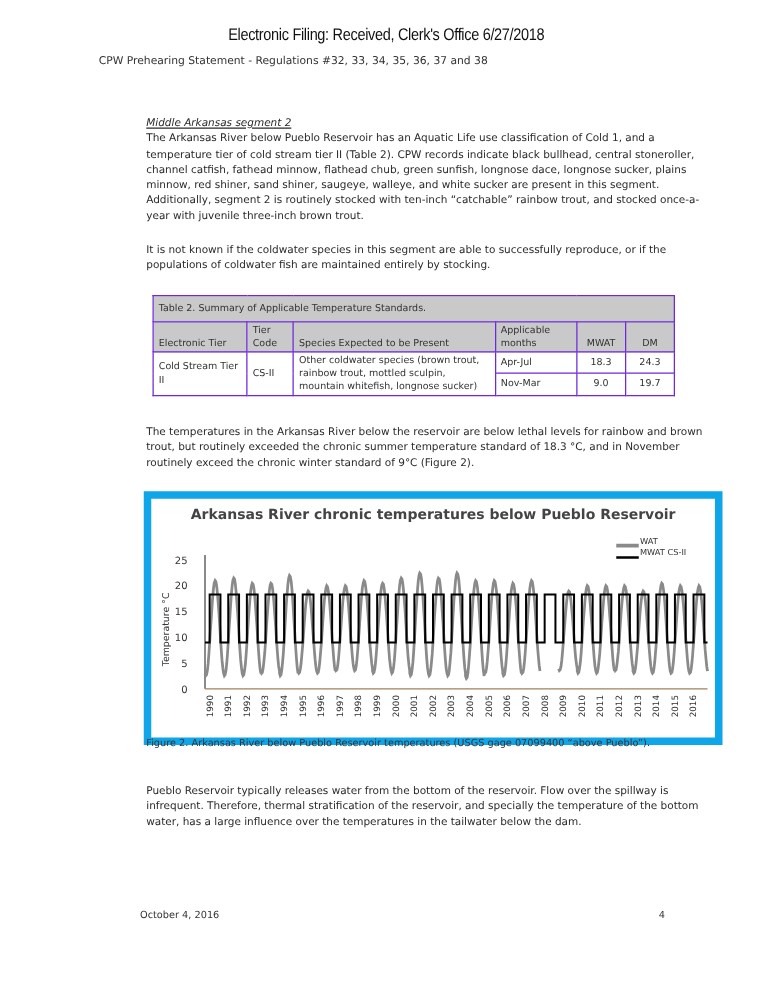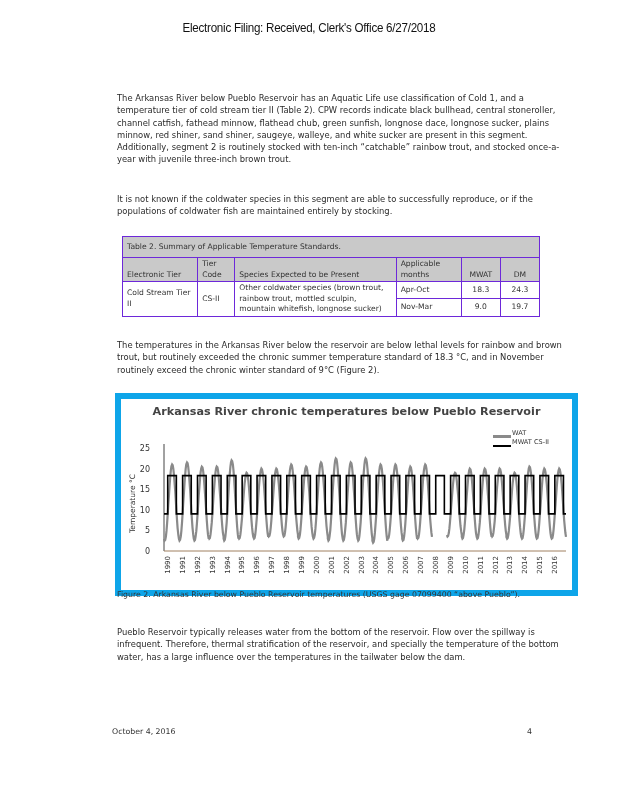--- a/index.html
+++ b/index.html
@@ -25,23 +25,25 @@
   .caption { position:absolute; left:117px; top:589px; width:445px; font-size:7.8px; line-height:11px; color:#333; }
   .footer-date { position:absolute; left:112px; top:727px; font-size:7.8px; color:#333; }
   .footer-page { position:absolute; left:527px; top:727px; font-size:7.8px; color:#333; }
 </style>
 </head>
 <body>
 
 <div class="stamp">Electronic Filing: Received, Clerk's Office 6/27/2018</div>
 
 <div class="hdr">
+  <div>CPW Prehearing Statement - Regulations #32, 33, 34, 35, 36, 37 and 38</div>
 </div>
 
 <div class="body" style="top:92px;">
+  <div class="seg-title">Middle Arkansas segment 2</div>
   <div>The Arkansas River below Pueblo Reservoir has an Aquatic Life use classification of Cold 1, and a temperature tier of cold stream tier II (Table 2). CPW records indicate black bullhead, central stoneroller, channel catfish, fathead minnow, flathead chub, green sunfish, longnose dace, longnose sucker, plains minnow, red shiner, sand shiner, saugeye, walleye, and white sucker are present in this segment. Additionally, segment 2 is routinely stocked with ten-inch “catchable” rainbow trout, and stocked once-a-year with juvenile three-inch brown trout.</div>
 </div>
 
 <div class="body" style="top:193px;">It is not known if the coldwater species in this segment are able to successfully reproduce, or if the populations of coldwater fish are maintained entirely by stocking.</div>
 
 <table class="t2">
   <tbody>
       <tr>
         <td colspan="6" class="cap">Table 2. Summary of Applicable Temperature Standards.</td>
       </tr>
@@ -50,21 +52,21 @@
     <td style="width:28px;">Tier Code</td>
     <td style="width:152px;">Species Expected to be Present</td>
     <td style="width:56px;">Applicable months</td>
     <td style="width:30px;text-align:center;">MWAT</td>
     <td style="width:30px;text-align:center;">DM</td>
   </tr>
   <tr>
     <td rowspan="2" class="mid">Cold Stream Tier II</td>
     <td rowspan="2" class="mid">CS-II</td>
     <td rowspan="2" class="mid">Other coldwater species (brown trout, rainbow trout, mottled sculpin, mountain whitefish, longnose sucker)</td>
-    <td class="mid" style="height:14px;">Apr-Oct</td>
+    <td class="mid" style="height:14px;">Apr-Jul</td>
     <td class="num">18.3</td>
     <td class="num">24.3</td>
   </tr>
   <tr>
     <td class="mid" style="height:14px;">Nov-Mar</td>
     <td class="num">9.0</td>
     <td class="num">19.7</td>
   </tr>
 </tbody>
   </table>

